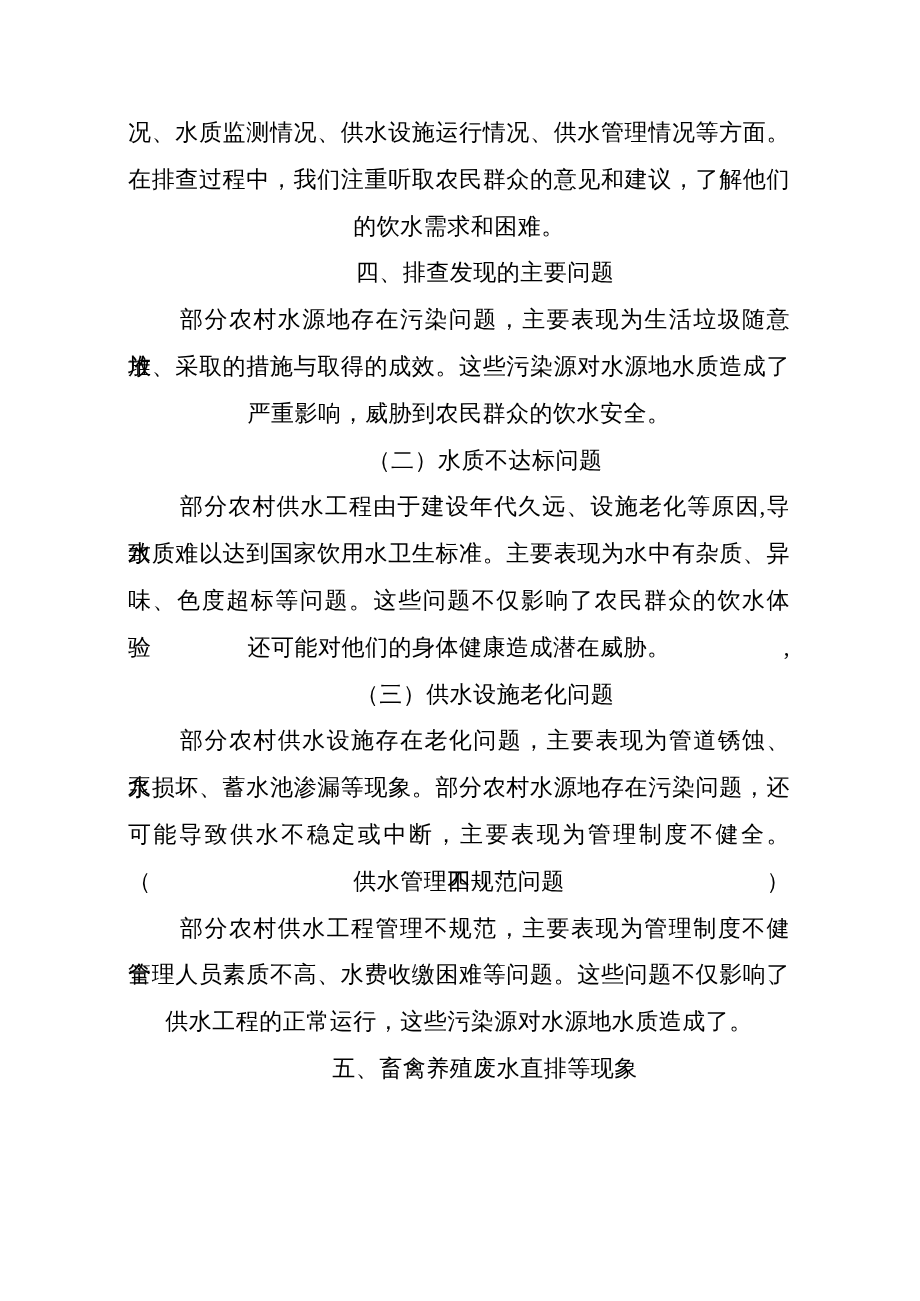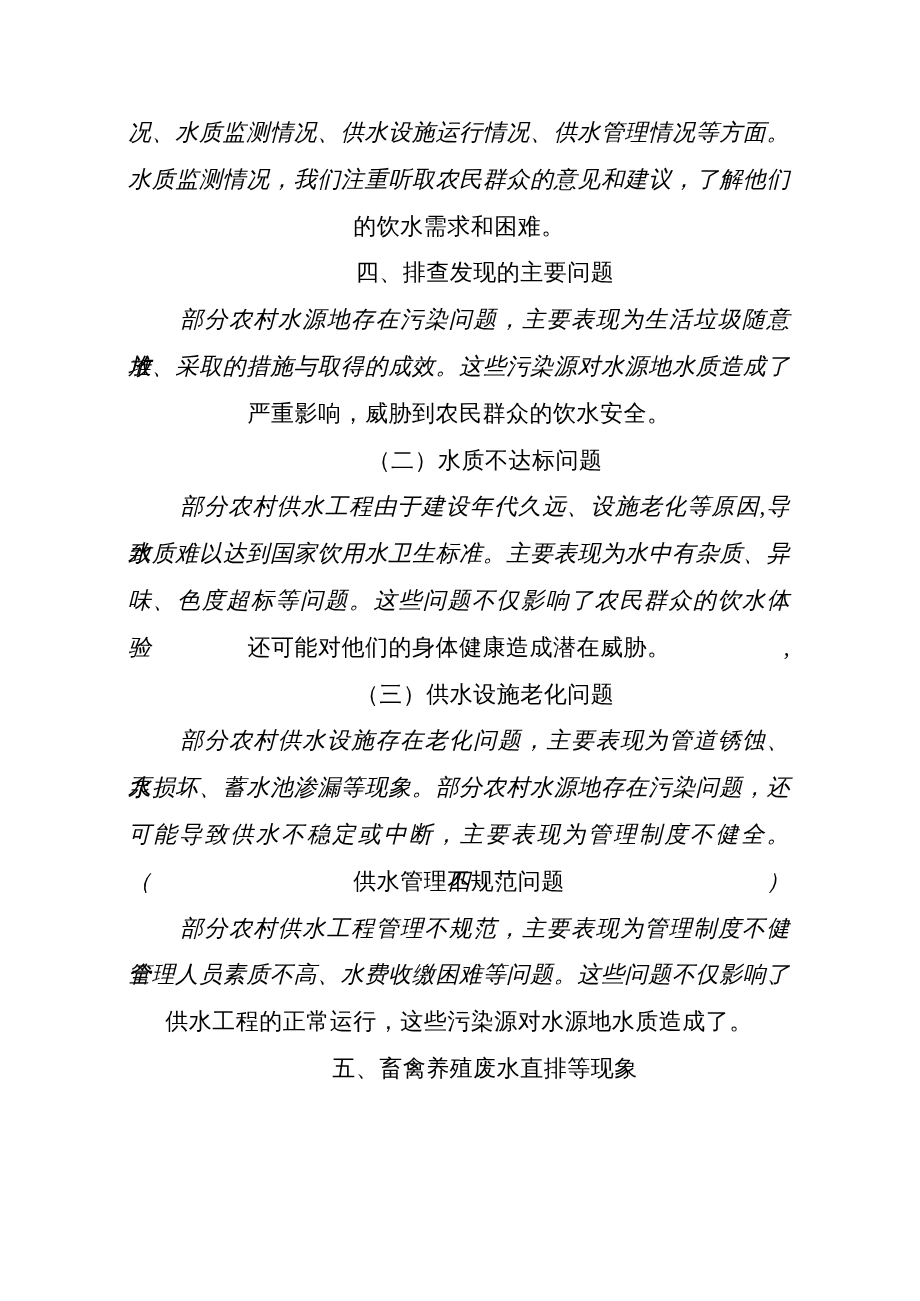--- a/index.html
+++ b/index.html
@@ -27,33 +27,32 @@
     height: 46.8px;
     color: #000000;
     white-space: nowrap;
     text-align: center;
     letter-spacing: 0.5px;
   }
   .doc-line.justify {
     white-space: normal;
     text-align: justify;
     text-align-last: justify;
-    font-style: italic;
   }
   .doc-line.indent {
     text-indent: 52px;
   }
 </style>
 </head>
 <body>
 
 <div class="page">
   <div class="text-block">
       <div class="doc-line justify">况、水质监测情况、供水设施运行情况、供水管理情况等方面。</div>
-      <div class="doc-line justify">水质监测情况，我们注重听取农民群众的意见和建议，了解他们</div>
+      <div class="doc-line justify">在排查过程中，我们注重听取农民群众的意见和建议，了解他们</div>
       <div class="doc-line">的饮水需求和困难。</div>
       <div class="doc-line indent">四、排查发现的主要问题</div>
       <div class="doc-line indent justify">部分农村水源地存在污染问题，主要表现为生活垃圾随意堆</div>
       <div class="doc-line justify">放、采取的措施与取得的成效。这些污染源对水源地水质造成了</div>
       <div class="doc-line">严重影响，威胁到农民群众的饮水安全。</div>
       <div class="doc-line indent">（二）水质不达标问题</div>
       <div class="doc-line indent justify">部分农村供水工程由于建设年代久远、设施老化等原因,导致</div>
       <div class="doc-line justify">水质难以达到国家饮用水卫生标准。主要表现为水中有杂质、异</div>
       <div class="doc-line justify">味、色度超标等问题。这些问题不仅影响了农民群众的饮水体验,</div>
       <div class="doc-line">还可能对他们的身体健康造成潜在威胁。</div>

